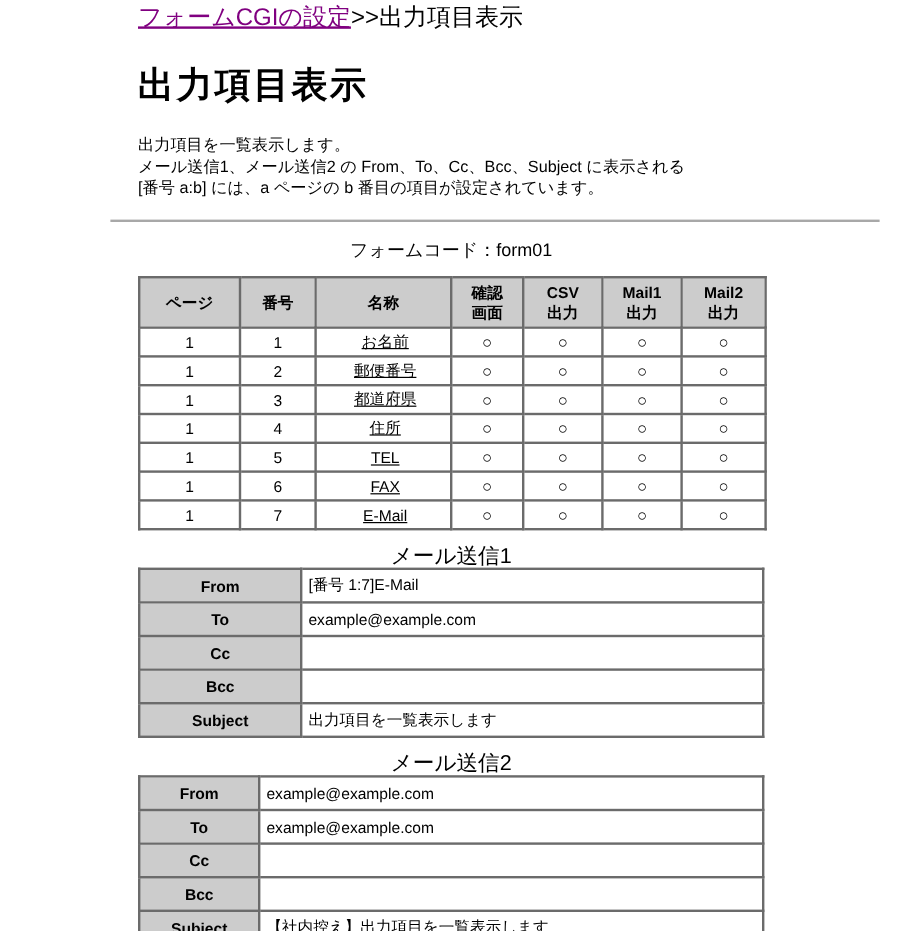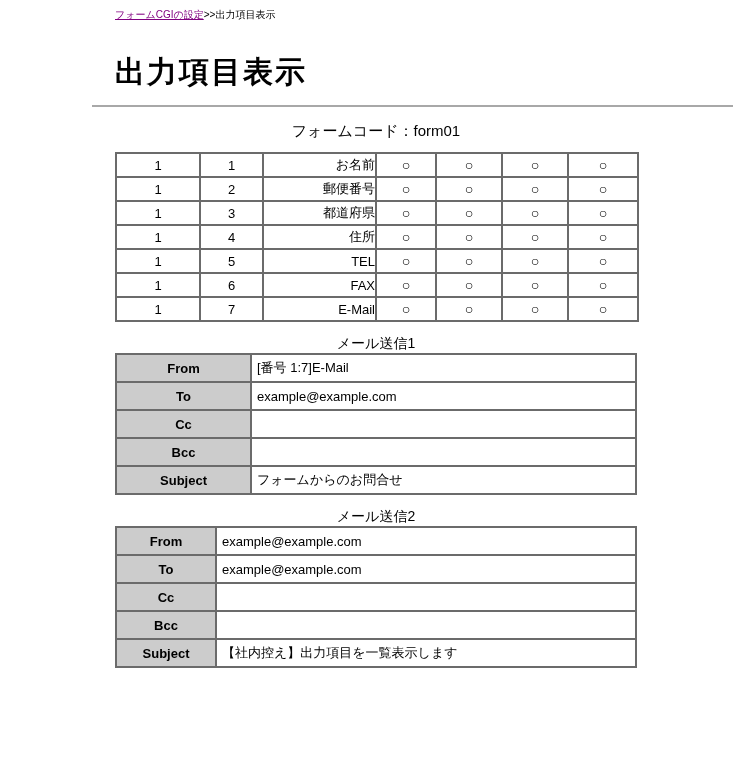--- a/index.html
+++ b/index.html
@@ -17,21 +17,21 @@
     background: #ffffff;
   }
   .inner {
     margin-left: 115px;
     width: 522px;
   }
 
   
   .breadcrumb {
     padding-top: 7px;
-    font-size: 10px;
+    font-size: 20px;
     line-height: 16px;
   }
   .breadcrumb a {
     color: #800080;
     text-decoration: underline;
     cursor: pointer;
   }
 
   
   h1.page-title {
@@ -86,28 +86,28 @@
     vertical-align: middle;
     white-space: pre-line;
     line-height: 17px;
     height: 42px;
   }
   .items-table td {
     height: 24px;
     vertical-align: middle;
   }
   td.c { text-align: center; }
-  td.name { text-align: right; padding-left: 3px; }
+  td.name { text-align: center; padding-left: 3px; text-decoration: underline; }
   td.mark { text-align: center; font-size: 14px; }
 
   
   .mail-caption {
     margin-top: 13px;
     text-align: center;
-    font-size: 14px;
+    font-size: 18px;
     line-height: 17px;
     margin-bottom: 1px;
   }
   .mail-table td { height: 28px; vertical-align: middle; }
   .mail-table td.label {
     background: #cccccc;
     font-weight: bold;
     text-align: center;
   }
   .mail-table td.value {
@@ -123,37 +123,55 @@
 
 <div class="page">
   <div class="inner">
 
     <div class="breadcrumb">
       <a href="#">フォームCGIの設定</a><span>&gt;&gt;</span><span>出力項目表示</span>
     </div>
 
     <h1 class="page-title">出力項目表示</h1>
 
+    <div class="description">
+      <div>出力項目を一覧表示します。</div>
+      <div>メール送信1、メール送信2 の From、To、Cc、Bcc、Subject に表示される</div>
+      <div>[番号 a:b] には、a ページの b 番目の項目が設定されています。</div>
+    </div>
 
     <hr class="divider">
 
     <div class="form-code"><span>フォームコード：</span><span>form01</span>
     </div>
 
     <table class="items-table">
       <colgroup>
         <col style="width:84px">
           <col style="width:63px">
           <col style="width:113px">
         <col style="width:60px">
           <col style="width:66px">
           <col style="width:66px">
           <col style="width:70px">
       </colgroup>
       <tbody>
+          <tr>
+        <th>ページ</th>
+        <th>番号</th>
+        <th>名称</th>
+        <th>確認
+画面</th>
+        <th>CSV
+出力</th>
+        <th>Mail1
+出力</th>
+        <th>Mail2
+出力</th>
+      </tr>
       <tr>
         <td class="c">1</td>
         <td class="c">1</td>
         <td class="name">お名前</td>
         <td class="mark">○</td>
         <td class="mark">○</td>
         <td class="mark">○</td>
         <td class="mark">○</td>
       </tr>
       <tr>
@@ -231,21 +249,21 @@
       <tr>
         <td class="label">Cc</td>
         <td class="value"></td>
       </tr>
       <tr>
         <td class="label">Bcc</td>
         <td class="value"></td>
       </tr>
       <tr>
         <td class="label">Subject</td>
-        <td class="value">フォームからのお問合せ</td>
+        <td class="value">出力項目を一覧表示します</td>
       </tr>
     </tbody>
       </table>
 
     <div class="mail-caption">メール送信2</div>
     <table class="mail-table mail2-table">
       <colgroup>
           <col class="lbl">
           <col>
         </colgroup>

